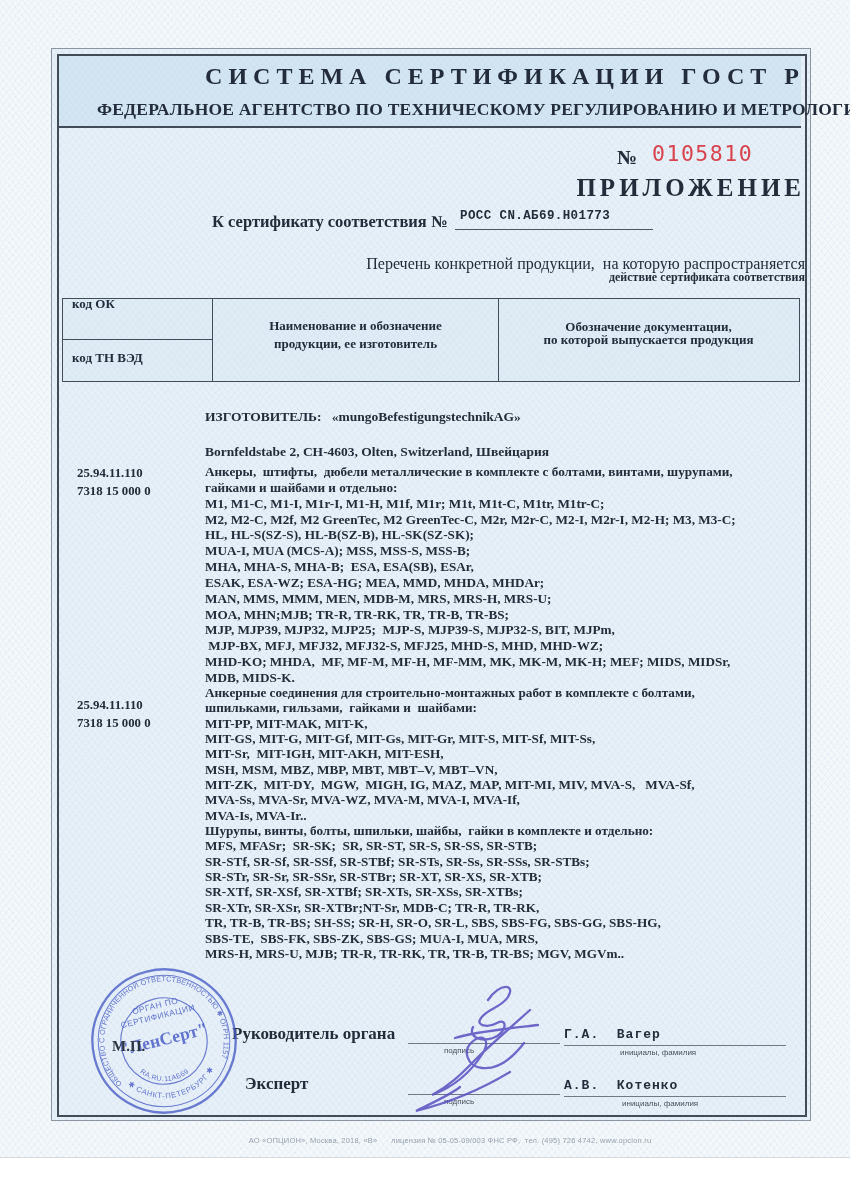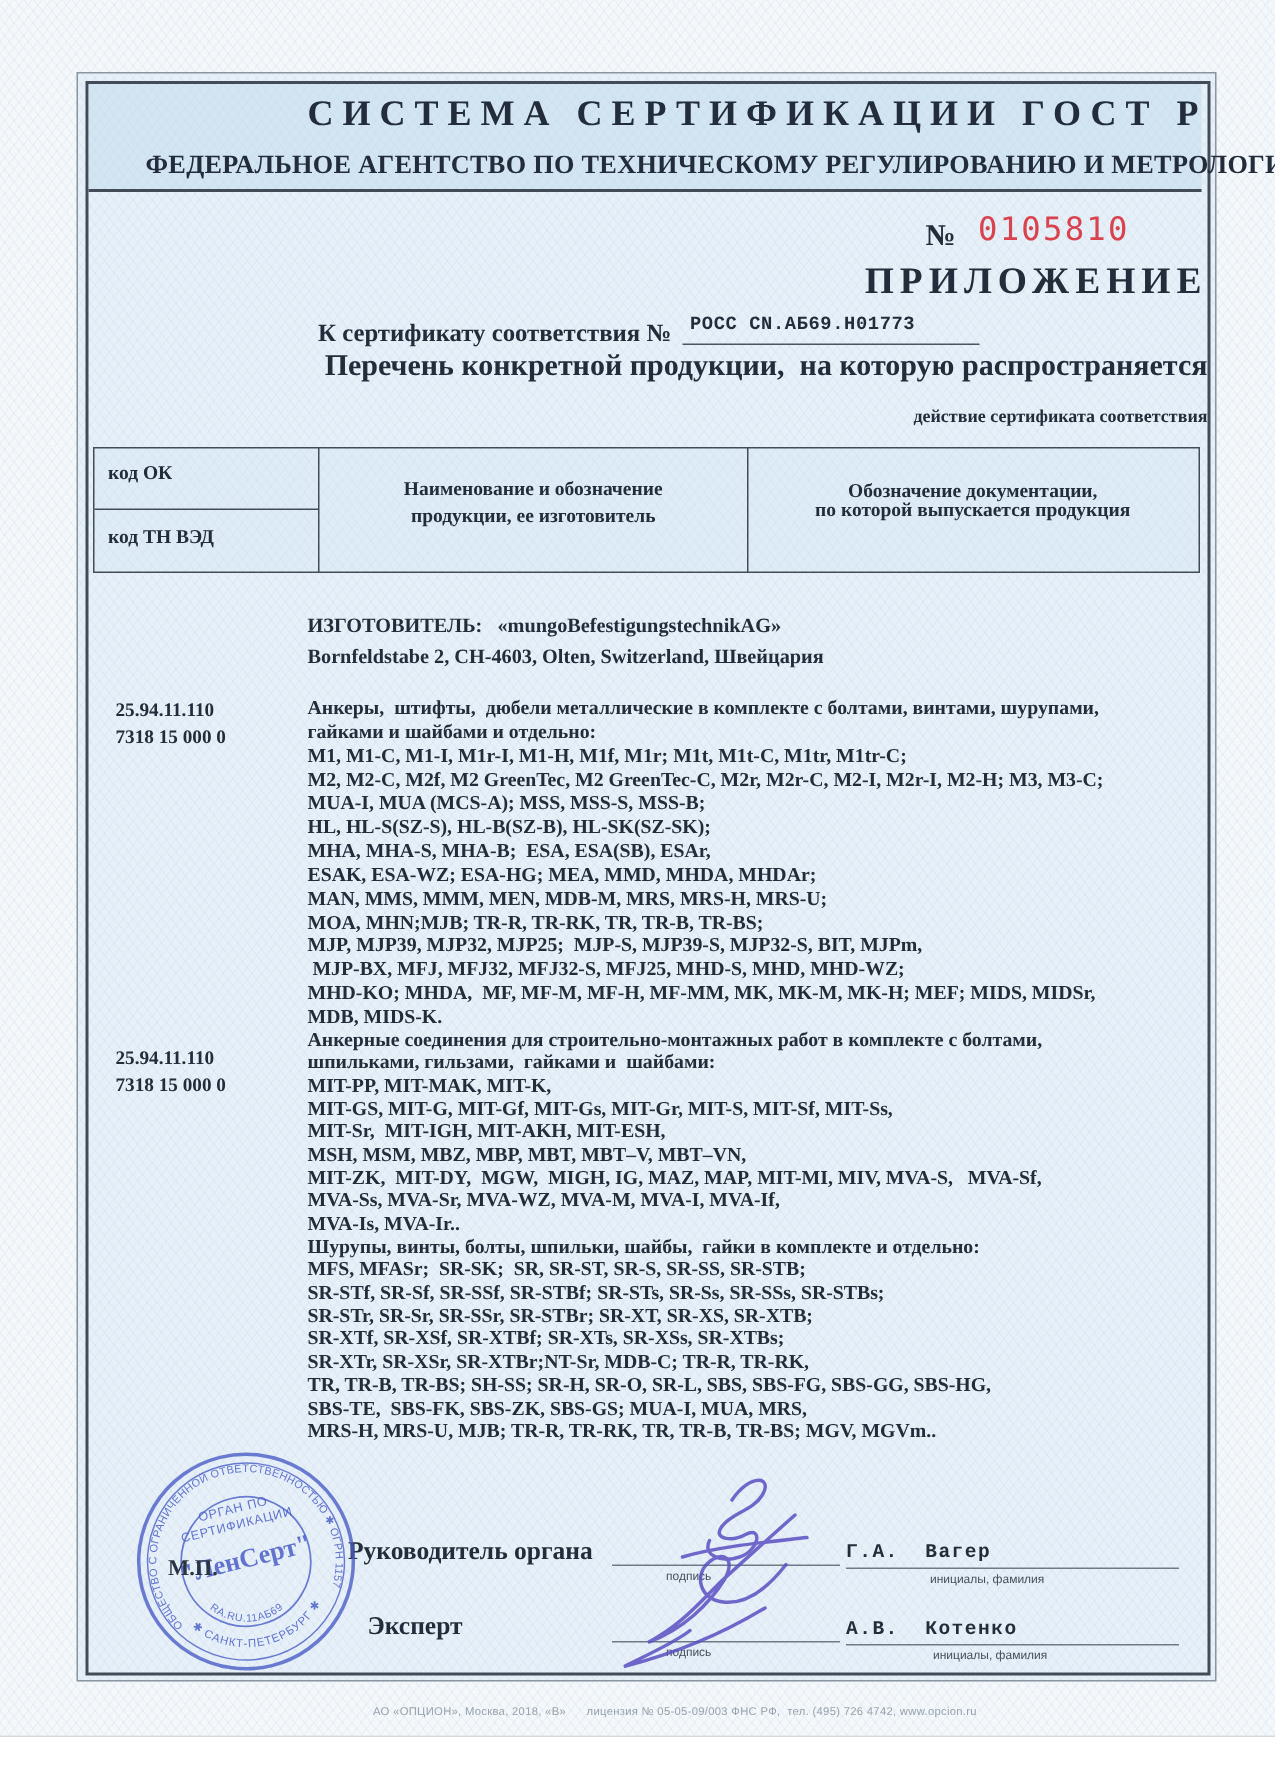--- a/index.html
+++ b/index.html
@@ -25,36 +25,36 @@
   .h-system { top:63px; font-size:24px; font-weight:bold; letter-spacing:6px; white-space:pre; }
   .h-agency { top:99px; font-size:17.5px; font-weight:bold; letter-spacing:.2px; white-space:pre;padding-left:40px; }
   .num-sign { left:617px; top:146px; font-size:20px; font-weight:bold; }
   .num-value { left:652px; top:141px; font-family:"DejaVu Sans Mono", monospace;
     font-size:21.5px; letter-spacing:1.5px; color:#d8434e; }
   .title-app { top:174px; font-size:25px; font-weight:bold; letter-spacing:4px; }
   .cert-label { left:212px; top:212px; font-size:16.5px; font-weight:bold; }
   .cert-value { left:460px; top:209px; font-family:"Liberation Mono", monospace;
     font-size:12.5px; font-weight:bold; letter-spacing:.4px; }
   .cert-underline { left:455px; top:229px; width:198px; border-top:1px solid #4a5560; }
-  .subtitle1 { top:233px; font-size:20px; font-weight:bold; white-space:pre; }
+  .subtitle1 { top:255px; font-size:16px; font-weight:normal; white-space:pre; }
   .subtitle2 { top:270px; font-size:12px; font-weight:bold; }
   .tbl { left:62px; top:298px; width:736px; height:82px; border:1px solid #424c58;
     background:rgba(198,224,242,.22); }
   .tbl-v1 { left:212px; top:298px; width:1px; height:84px; background:#424c58; }
   .tbl-v2 { left:498px; top:298px; width:1px; height:84px; background:#424c58; }
   .tbl-h1 { left:63px; top:339px; width:149px; height:1px; background:#424c58; }
   .cell { font-size:13px; font-weight:600; }
-  .cell-codeok   { left:72px; top:307px; }
+  .cell-codeok   { left:72px; top:296px; }
   .cell-codetnved{ left:72px; top:350px; }
   .cell-c2 { left:213px; width:285px; text-align:center; }
   .cell-c3 { left:499px; width:299px; text-align:center; }
   .c2l1 { top:318px; } .c2l2 { top:336px; }
   .c3l1 { top:319px; } .c3l2 { top:332px; }
   .manuf { left:205px; top:409px; font-size:13.5px; font-weight:bold; white-space:pre; }
-  .manuf-addr { left:205px; top:430px; font-size:13.5px; font-weight:bold; }
+  .manuf-addr { left:205px; top:444px; font-size:13.5px; font-weight:bold; }
   .codes { font-size:12.8px; font-weight:bold; }
   .b1-ok { left:77px; top:466px; } .b1-tn { left:77px; top:484px; }
   .b2-ok { left:77px; top:698px; } .b2-tn { left:77px; top:716px; }
   .lines { left:205px; width:606px; }
   .block1-lines { top:464px; }
   .block2-lines { top:685px; }
   .body-line { font-size:13.2px; font-weight:bold; white-space:pre; }
   .block1-lines .body-line { line-height:15.85px; height:15.85px; }
   .block2-lines .body-line { line-height:15.35px; height:15.35px; }
   .sig-label { font-size:17px; font-weight:bold; }
@@ -119,22 +119,22 @@
   <div class="abs manuf"><span>ИЗГОТОВИТЕЛЬ:</span>   <span>«mungoBefestigungstechnikAG»</span></div>
   <div class="abs manuf-addr">Bornfeldstabe 2, CH-4603, Olten, Switzerland, Швейцария</div>
 
   <div class="abs codes b1-ok">25.94.11.110</div>
   <div class="abs codes b1-tn">7318 15 000 0</div>
   <div class="abs lines block1-lines">
     <div class="body-line">Анкеры,  штифты,  дюбели металлические в комплекте с болтами, винтами, шурупами,</div>
     <div class="body-line">гайками и шайбами и отдельно:</div>
     <div class="body-line">M1, M1-C, M1-I, M1r-I, M1-H, M1f, M1r; M1t, M1t-C, M1tr, M1tr-C;</div>
     <div class="body-line">M2, M2-C, M2f, M2 GreenTec, M2 GreenTec-C, M2r, M2r-C, M2-I, M2r-I, M2-H; M3, M3-C;</div>
+    <div class="body-line">HL, HL-S(SZ-S), HL-B(SZ-B), HL-SK(SZ-SK);</div>
     <div class="body-line">MUA-I, MUA (MCS-A); MSS, MSS-S, MSS-B;</div>
-    <div class="body-line">HL, HL-S(SZ-S), HL-B(SZ-B), HL-SK(SZ-SK);</div>
     <div class="body-line">MHA, MHA-S, MHA-B;  ESA, ESA(SB), ESAr,</div>
     <div class="body-line">ESAK, ESA-WZ; ESA-HG; MEA, MMD, MHDA, MHDAr;</div>
     <div class="body-line">MAN, MMS, MMM, MEN, MDB-M, MRS, MRS-H, MRS-U;</div>
     <div class="body-line">MOA, MHN;MJB; TR-R, TR-RK, TR, TR-B, TR-BS;</div>
     <div class="body-line">MJP, MJP39, MJP32, MJP25;  MJP-S, MJP39-S, MJP32-S, BIT, MJPm,</div>
     <div class="body-line"> MJP-BX, MFJ, MFJ32, MFJ32-S, MFJ25, MHD-S, MHD, MHD-WZ;</div>
     <div class="body-line">MHD-KO; MHDA,  MF, MF-M, MF-H, MF-MM, MK, MK-M, MK-H; MEF; MIDS, MIDSr,</div>
     <div class="body-line">MDB, MIDS-K.</div>
   </div>
 

